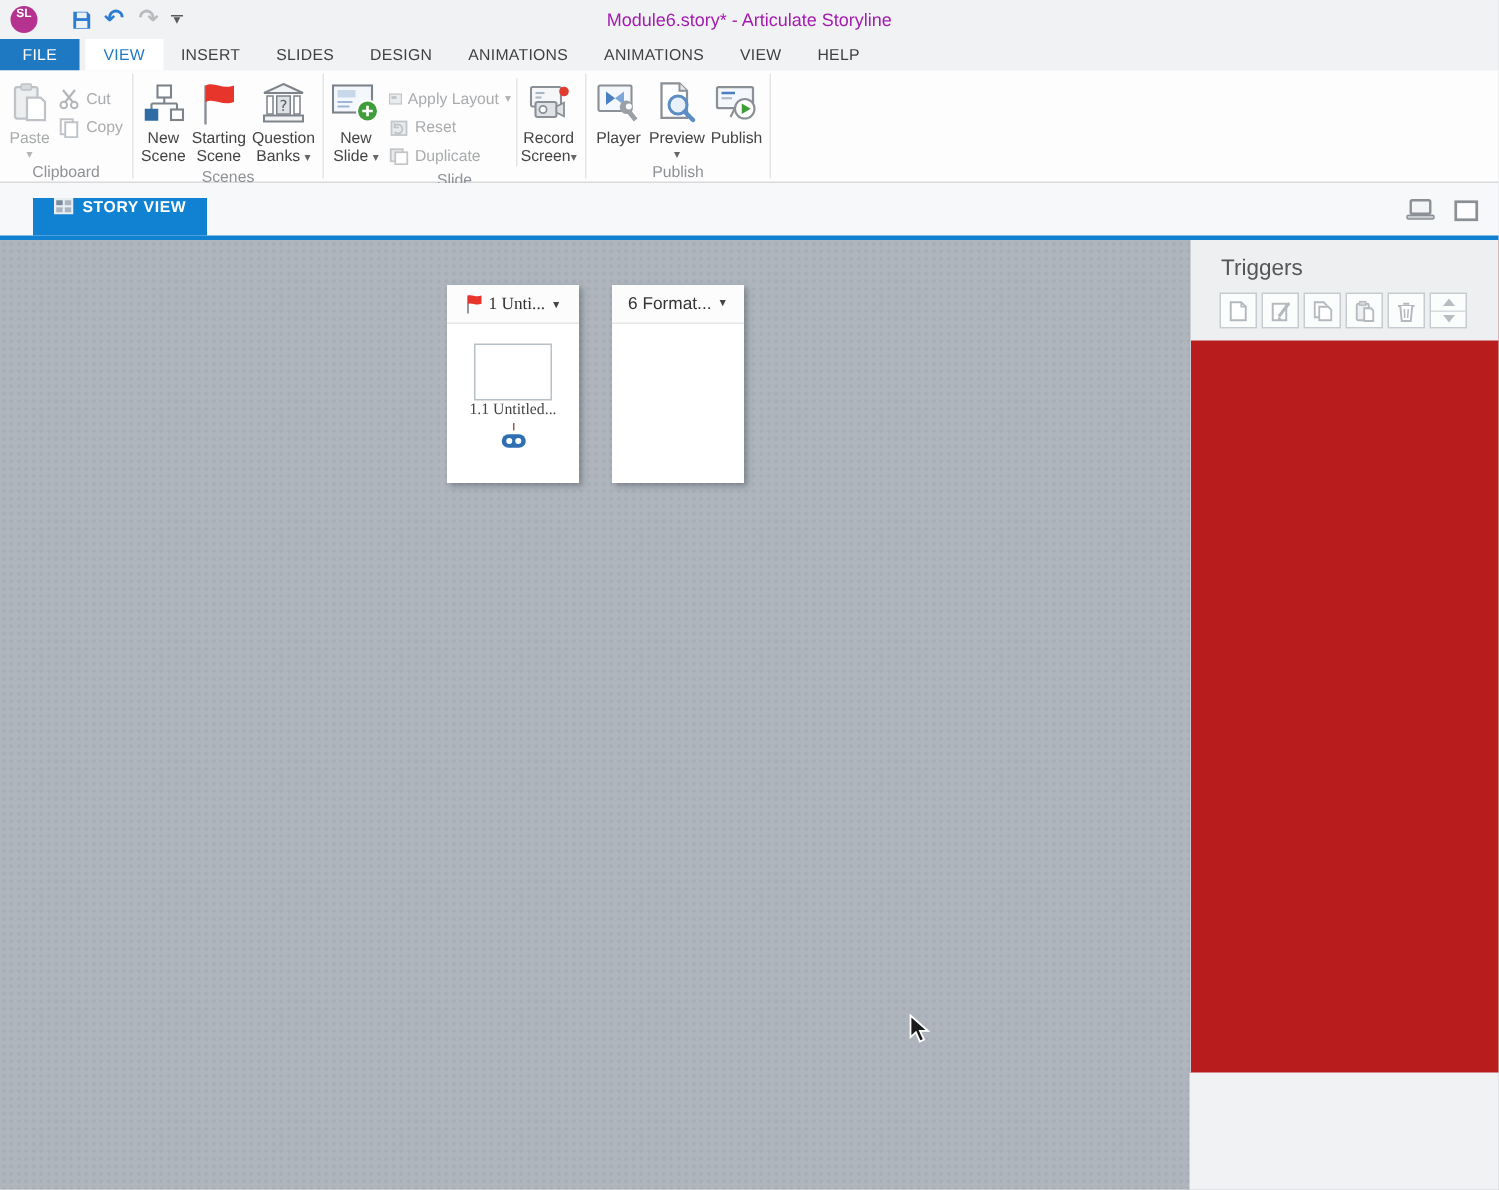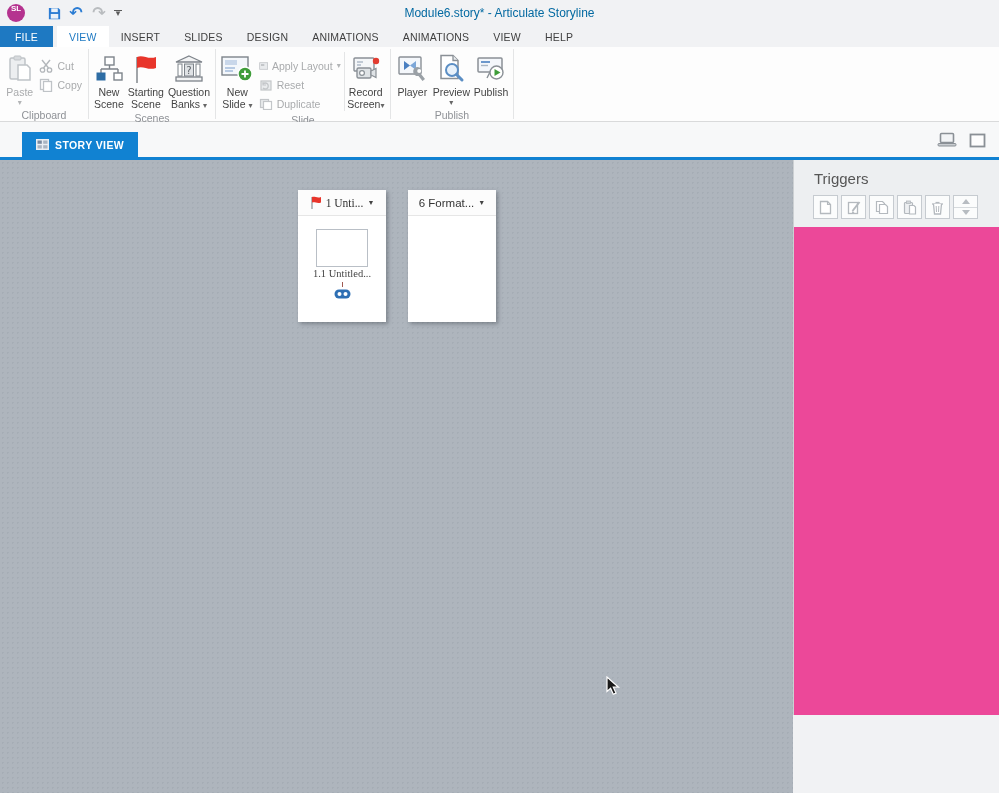--- a/index.html
+++ b/index.html
@@ -7,21 +7,21 @@
     font-family:"Liberation Sans","DejaVu Sans",sans-serif; background:#f1f2f4; }
 
   
   #titlebar { position:absolute; left:0; top:0; width:999px; height:26px; background:#f1f2f4; }
   #app-logo { position:absolute; left:7px; top:4px; width:18px; height:18px; border-radius:50%;
     background:#b5338f; color:#fff; font-size:8px; font-weight:bold;
     display:flex; align-items:flex-start; justify-content:center; }
   .qat { position:absolute; top:3px; height:20px; display:flex; align-items:center; justify-content:center; }
   .qat-glyph { font-size:16px; font-weight:bold; line-height:1; }
   #win-title { position:absolute; left:0; right:0; top:6px; text-align:center;
-    font-size:12px; color:#0369a1; }
+    font-size:12px; color:#a21caf; }
 
   
   #tabrow { position:absolute; left:0; top:26px; width:999px; height:21px; background:#f1f2f4;
     display:flex; align-items:stretch; }
   .tab { padding:0 12px; font-size:10.5px; color:#3f3f3f; display:flex; align-items:center;
     letter-spacing:0.2px; cursor:default; }
   .tab.file { background:#1e79c2; color:#fff; padding:0 15px; }
   .tab.active { background:#ffffff; color:#1e79c2; }
 
   
@@ -37,21 +37,21 @@
   .bb-label.dis, .sm-label.dis { color:#a9abad; }
   .dd { font-size:8px; color:#666; line-height:8px; }
   .dd.dis { color:#b3b5b7; }
   .smallcol { display:flex; flex-direction:column; justify-content:flex-start; padding-top:6px; }
   .smrow { display:flex; align-items:center; height:19px; gap:4px; padding:0 3px; }
   .sm-label { font-size:10.5px; color:#444; white-space:nowrap; }
 
   
   #dockstrip { position:absolute; left:0; top:122px; width:999px; height:35px; background:#f7f8f9; }
   #storytab { position:absolute; left:22px; top:10px; height:25px; background:#1182d2;
-    color:#fff; display:flex; align-items:center; gap:6px; padding:0 14px; }
+    color:#fff; display:flex; gap:6px; padding:0 14px; }
   #storytab span { font-size:10.5px; font-weight:bold; letter-spacing:0.4px; }
   #viewicons { position:absolute; right:11px; top:8px; display:flex; gap:8px; }
   .viewbtn { width:22px; height:20px; display:flex; align-items:center; justify-content:center; }
   #blueline { position:absolute; left:0; top:157px; width:999px; height:3px; background:#1182d2; }
 
   
   #workspace { position:absolute; left:0; top:160px; width:999px; height:633px; }
   #canvas { position:absolute; left:0; top:0; width:793px; height:633px; background:#aeb5bd;
     background-image:radial-gradient(rgba(70,80,95,0.08) 1px, transparent 1px);
     background-size:5px 5px; }
@@ -62,21 +62,21 @@
   .scene-head { height:26px; background:#fcfcfc; border-bottom:1px solid #e6e6e6;
     display:flex; align-items:center; justify-content:center; gap:4px; }
   .scene-title { font-size:11.5px; color:#333; }
   .scene-dd { font-size:7px; color:#444; }
   .slide-thumb { width:52px; height:38px; background:#fff; border:1px solid #b9bfc6; margin:13px auto 0; }
   .slide-caption { margin-top:1px; text-align:center; font-size:10.5px; color:#454545; }
   .link-stub { width:1px; height:5px; background:#a05a52; margin:3px auto 0; }
   .link-wrap { display:flex; justify-content:center; margin-top:2px; }
 
   
-  #rightpanel { position:absolute; left:793px; top:0; width:206px; height:555px; background:#ec4899;
+  #rightpanel { position:absolute; left:793px; top:0; width:206px; height:555px; background:#b91c1c;
     border-left:1px solid #ccd0d3; }
   #trig-head { position:absolute; left:0; top:0; width:100%; height:67px; background:#edeff1; }
   #trig-title { position:absolute; left:20px; top:10px; font-size:15px; color:#565656; }
   #trig-toolbar { position:absolute; left:19px; top:35px; display:flex; gap:3px; }
   .tbtn { width:25px; height:24px; background:#fbfcfc; border:1px solid #c6cbd0;
     display:flex; align-items:center; justify-content:center; }
   .tbtn.split { flex-direction:column; gap:0; padding:0; }
   .tbtn.split .half { width:100%; flex:1; display:flex; align-items:center; justify-content:center; }
   .tbtn.split .half + .half { border-top:1px solid #d6dadd; }
   .tri-up { width:0; height:0; border-left:4px solid transparent; border-right:4px solid transparent;

